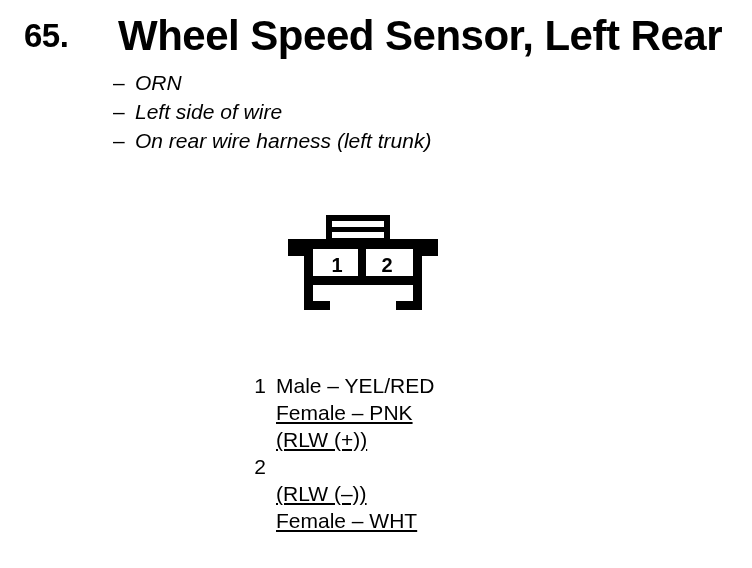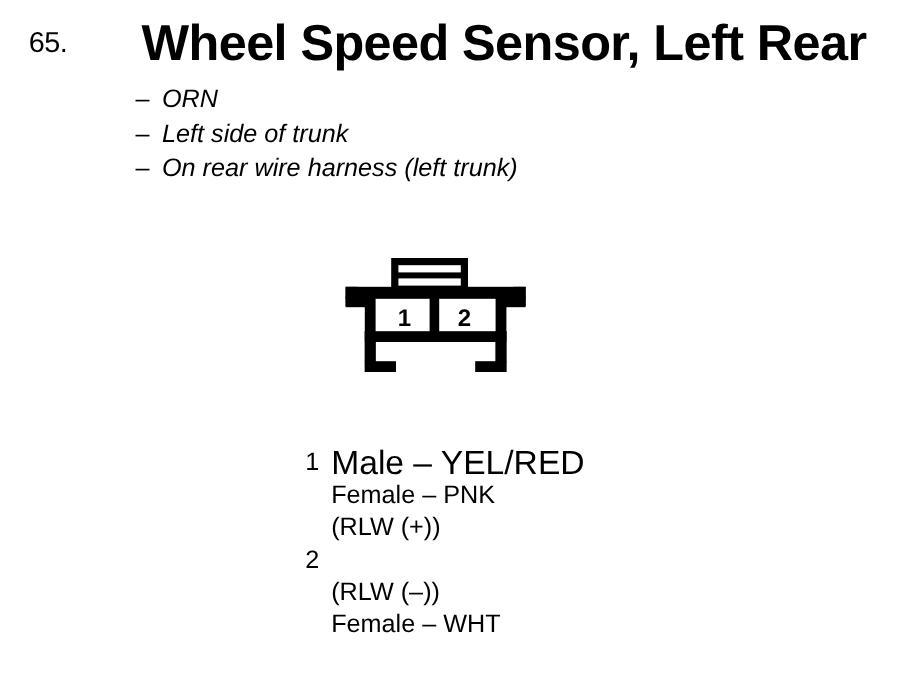--- a/index.html
+++ b/index.html
@@ -29,22 +29,22 @@
     position: absolute;
     left: 0px;
     top: 14px;
     width: 752px;
     height: 44px;
   }
   .heading-number {
     position: absolute;
     left: 24px;
     top: 0px;
-    font-size: 24px;
-    font-weight: normal;
+    font-size: 33px;
+    font-weight: bold;
     letter-spacing: -0.5px;
     line-height: 44px;
     white-space: nowrap;
   }
   .heading-title {
     position: absolute;
     left: 118px;
     top: 0px;
     font-size: 42px;
     font-weight: bold;
@@ -112,45 +112,46 @@
     left: 0px;
     top: 0px;
     width: 26px;
     text-align: right;
     font-size: 21px;
   }
   .pin-text {
     position: absolute;
     left: 36px;
     top: 0px;
-    font-size: 28px;
+    font-size: 21px;
   }
   .pin-text-indent {
     position: absolute;
     left: 36px;
     top: 0px;
     font-size: 21px;
+    text-decoration: underline;
   }
 </style>
 </head>
 <body>
 
 <div class="page">
 
   <div class="heading">
     <span class="heading-number">65.</span>
     <span class="heading-title">Wheel Speed Sensor, Left Rear</span>
   </div>
 
   <div class="bullets">
     <div class="bullet-row">
       <span class="bullet-dash">–</span><span class="bullet-text">ORN</span>
     </div>
     <div class="bullet-row">
-      <span class="bullet-dash">–</span><span class="bullet-text">Left side of trunk</span>
+      <span class="bullet-dash">–</span><span class="bullet-text">Left side of wire</span>
     </div>
     <div class="bullet-row">
       <span class="bullet-dash">–</span><span class="bullet-text">On rear wire harness (left trunk)</span>
     </div>
   </div>
 
   <div class="connector-figure">
     <svg width="162" height="106" viewBox="0 0 162 106" xmlns="http://www.w3.org/2000/svg">
 
       <g>

